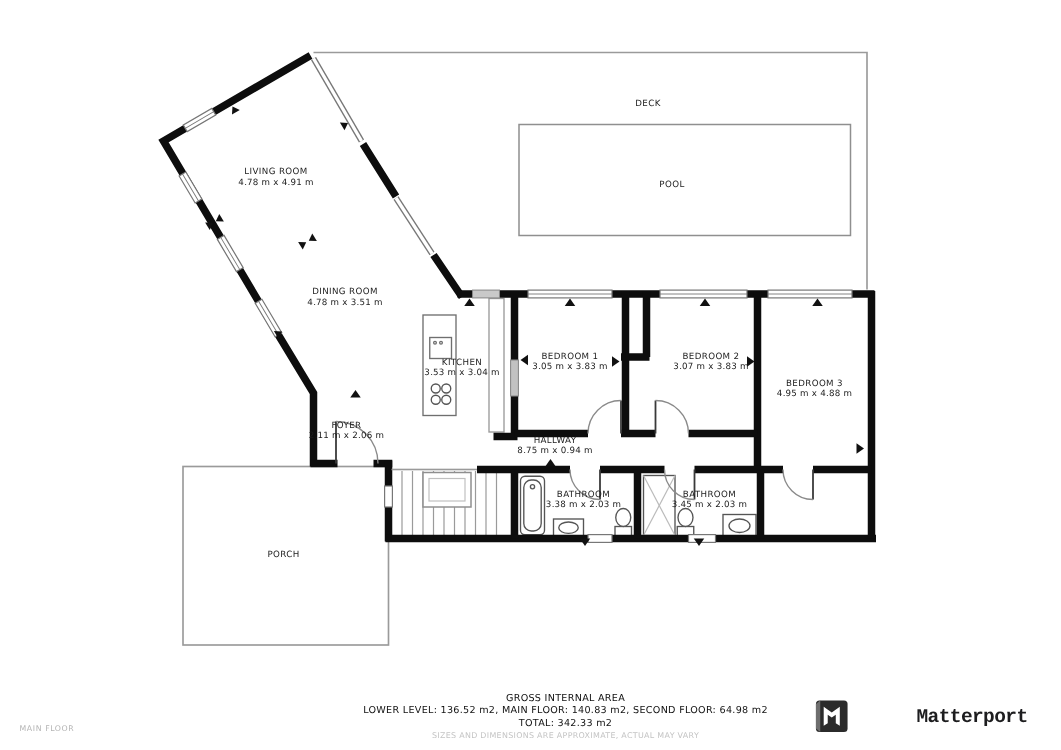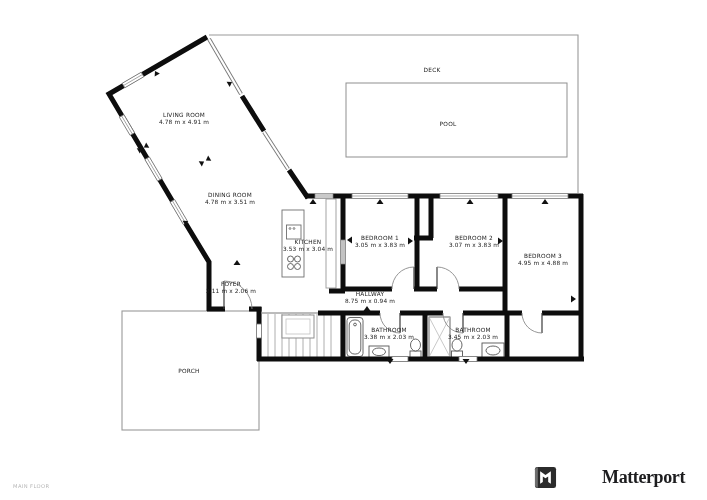--- a/index.html
+++ b/index.html
@@ -8,21 +8,21 @@
   .plan-svg{position:absolute;left:0;top:0;}
   .lbl{position:absolute;transform:translate(-50%,-50%);display:flex;flex-direction:column;
        align-items:center;text-align:center;color:#1c1c1c;font-size:5.8px;line-height:7px;
        letter-spacing:.25px;white-space:nowrap;pointer-events:none;}
   .lbl .ldims{letter-spacing:.15px;}
   .footer{position:absolute;left:47px;width:660px;top:461px;text-align:center;color:#111;
           font-size:6.4px;line-height:8.4px;letter-spacing:.2px;}
   .footer .disclaimer{color:#c4c4c4;font-size:5.3px;margin-top:.5px;}
   .floor-tag{position:absolute;left:13px;top:483px;color:#b5b5b5;font-size:5.2px;letter-spacing:.4px;}
   .brand{position:absolute;right:22px;top:466px;display:flex;align-items:center;gap:6px;}
-  .brand .wordmark{font-family:Liberation Serif, serif;font-weight:bold;font-size:18px;
+  .brand .wordmark{font-family:Liberation Mono, monospace;font-weight:bold;font-size:13px;
                    color:#1d1d1f;letter-spacing:-0.4px;margin-left:39px;}
 </style>
 </head>
 <body>
 
 <div class="stage">
 
   <svg class="plan-svg" width="707" height="500" viewBox="0 0 707 500">
 
     <g fill="none" stroke="#9a9a9a" stroke-width="1.1">
@@ -252,20 +252,26 @@
   <div class="lbl" style="left:432px;top:70px">
     <span class="lname">DECK</span>
   </div>
   <div class="lbl" style="left:448px;top:124px">
     <span class="lname">POOL</span>
   </div>
   <div class="lbl" style="left:189px;top:371px">
     <span class="lname">PORCH</span>
   </div>
 
+  <div class="footer">
+    <div>GROSS INTERNAL AREA</div>
+    <div>LOWER LEVEL: 136.52 m2, MAIN FLOOR: 140.83 m2, SECOND FLOOR: 64.98 m2</div>
+    <div>TOTAL: 342.33 m2</div>
+    <div class="disclaimer">SIZES AND DIMENSIONS ARE APPROXIMATE, ACTUAL MAY VARY</div>
+  </div>
 
   <div class="floor-tag">MAIN FLOOR</div>
 
   <div class="brand">
     <svg width="23" height="23" viewBox="0 0 24 24">
       <rect x="1" y="1" width="22" height="22" rx="2.5" fill="#2b2b2b"></rect>
       <polygon points="1,3.5 4,1 4,23 1,20.5" fill="#6e6e6e"></polygon>
       <path d="M6.4 5.4 L12 9.4 L17.6 5.4 L17.6 18.6 L14.8 16.8 L14.8 10.9 L12 12.9 L9.2 10.9 L9.2 16.8 L6.4 18.6 Z" fill="#ffffff"></path>
     </svg>
     <span class="wordmark">Matterport</span>

